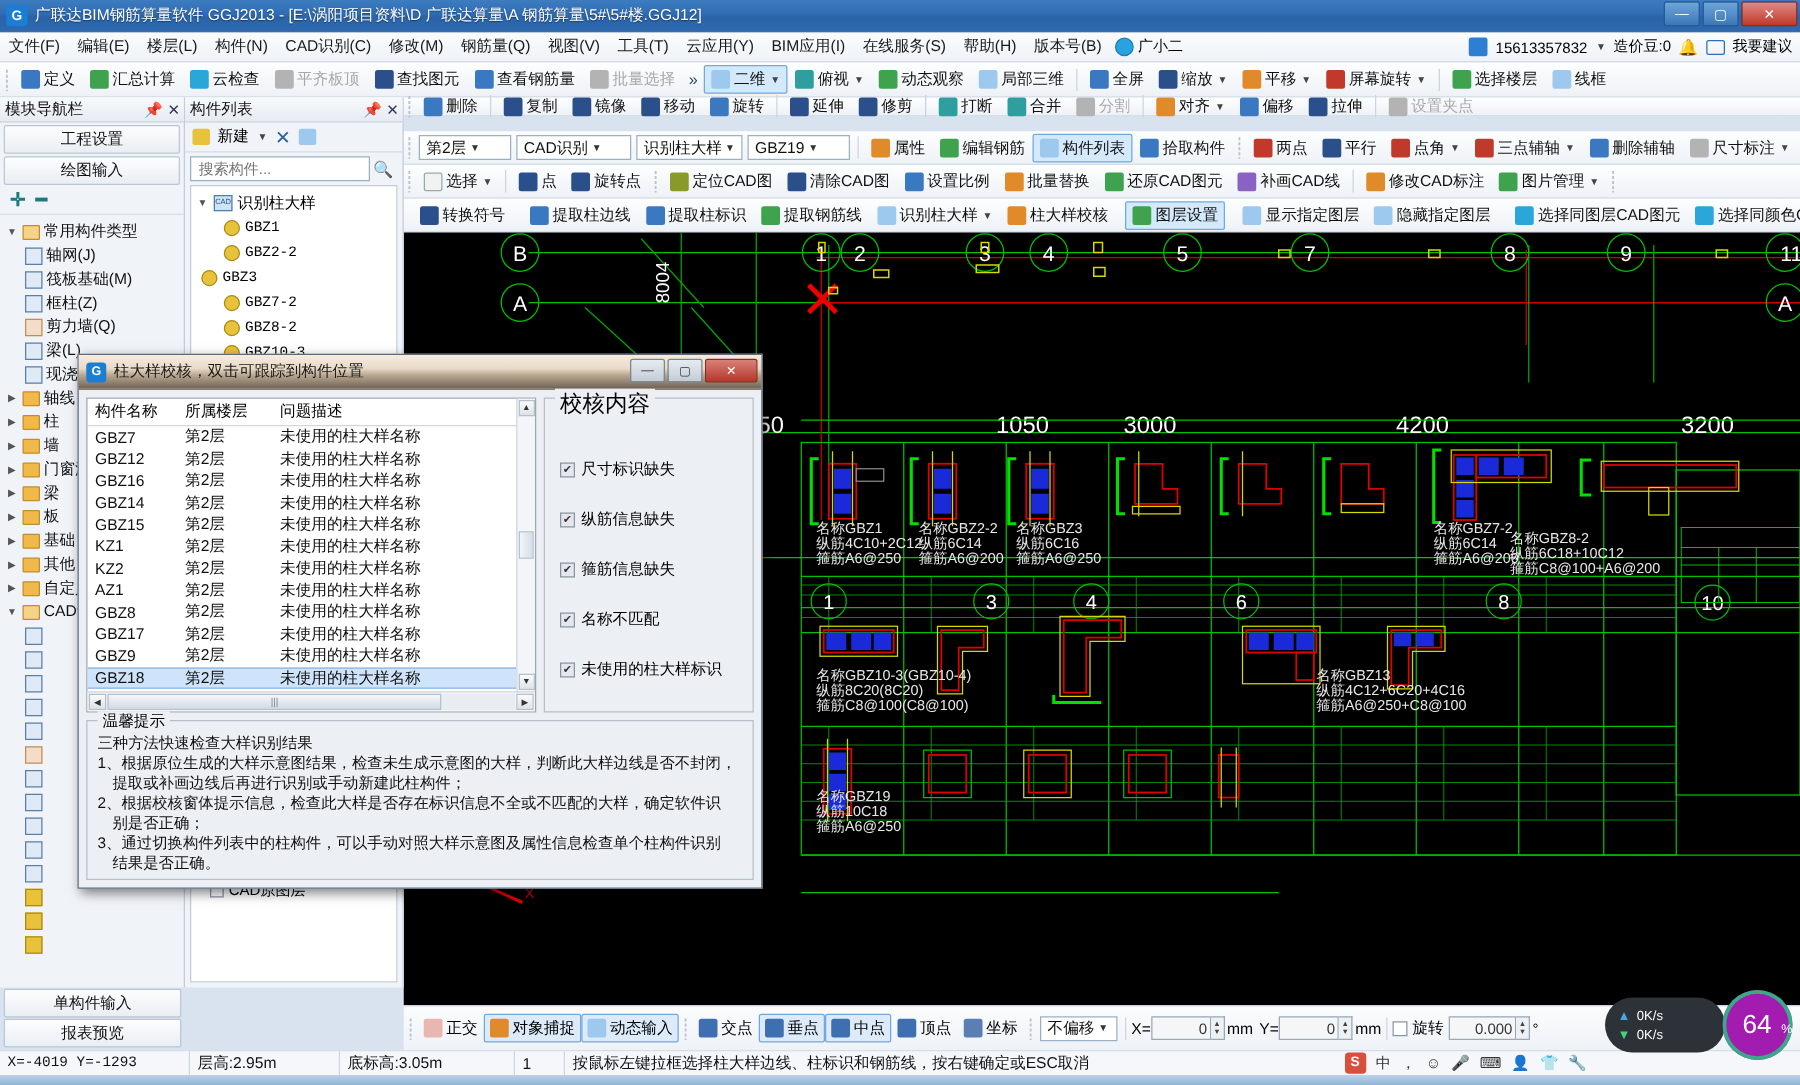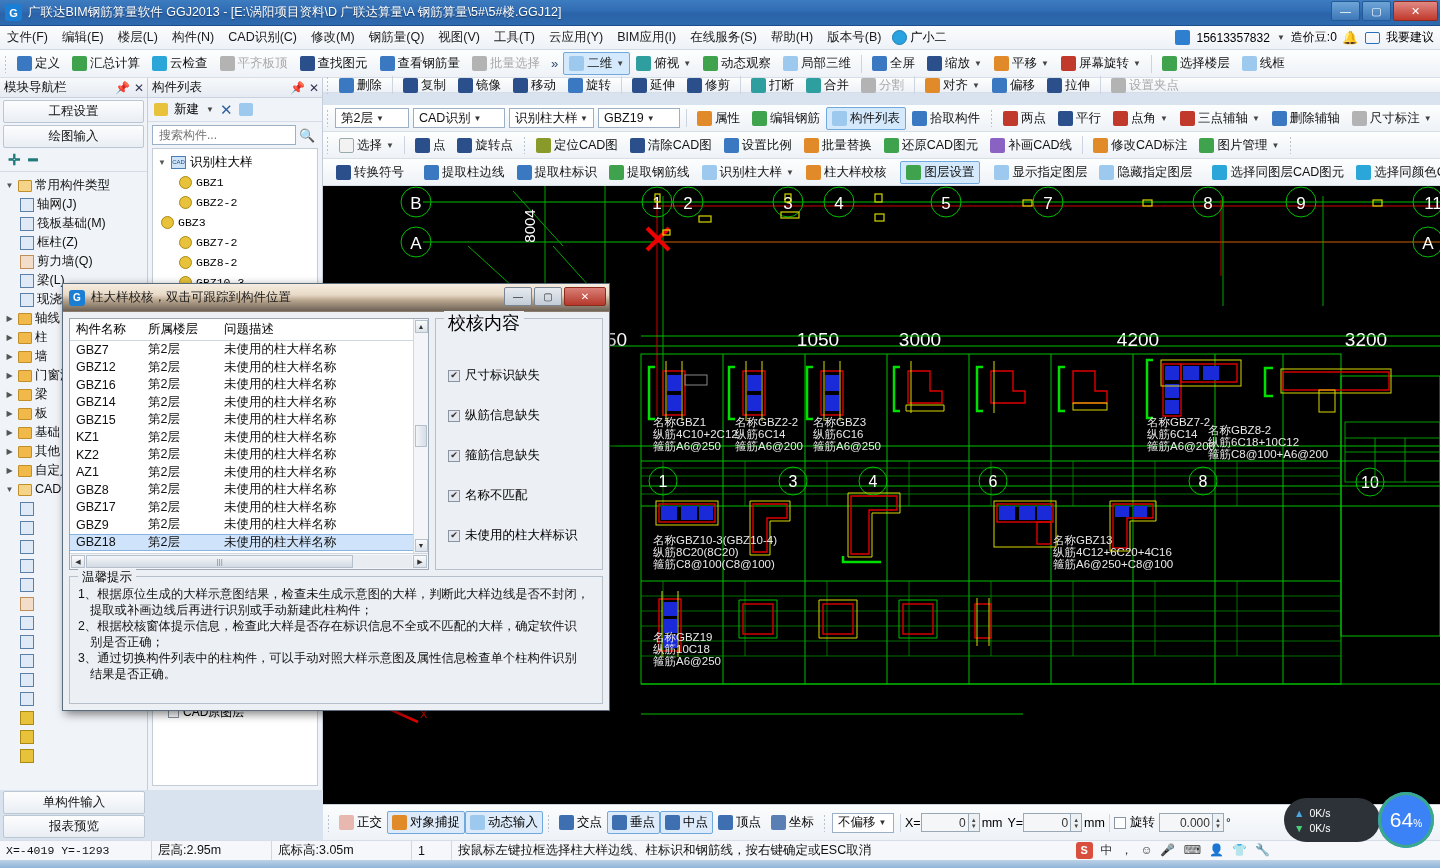--- a/index.html
+++ b/index.html
@@ -242,22 +242,22 @@
     background:linear-gradient(to bottom,#bcd2e8,#8fb4d8);}
 
   
   #netwidget{ position:absolute; right:60px; top:798px; width:96px; height:44px;
     background:#2c3238; border-radius:22px; display:flex;flex-direction:column;justify-content:center;
     padding-left:10px; color:#fff; font-size:10.5px; }
   #netwidget .nr{ display:flex;align-items:center;gap:5px;height:15px;}
   #netwidget .up{ color:#4aa8e0;}
   #netwidget .dn{ color:#4ad07a;}
   #cpudial{ position:absolute; right:6px; top:792px; width:56px;height:56px;border-radius:50%;
-    background:#3b82f6; display:flex;align-items:center;justify-content:center;color:#fff;
-    box-shadow:inset 0 0 0 3px #3aa98a;}
+    background:#a21caf; display:flex;align-items:center;justify-content:space-between;color:#fff;
+    box-shadow:inset 0 0 0 3px #3aa98a;padding-left:16px;}
   #cpudial .v{ font-size:21px;}
   #cpudial .p{ font-size:10px; margin-top:6px;}
   #imestrip{ position:absolute; right:170px; top:840px; height:20px; display:flex;align-items:center;gap:8px;
     font-size:12px;color:#333;}
   .ime-s{ width:17px;height:17px;background:#d94f3d;color:#fff;border-radius:3px;display:flex;
     align-items:center;justify-content:center;font-weight:bold;font-size:11px;}
 </style>
 </head>
 <body>
 
@@ -1284,20 +1284,21 @@
         </div>
       <div class="chkrow">
         <span class="cb">✔</span>
         <span>未使用的柱大样标识</span>
         </div>
     </div>
   </div>
 
   <div class="tipbox">
     <span class="legend">温馨提示</span>
+    <div class="l">三种方法快速检查大样识别结果</div>
     <div class="l">1、根据原位生成的大样示意图结果，检查未生成示意图的大样，判断此大样边线是否不封闭，</div>
     <div class="l i">提取或补画边线后再进行识别或手动新建此柱构件；</div>
     <div class="l">2、根据校核窗体提示信息，检查此大样是否存在标识信息不全或不匹配的大样，确定软件识</div>
     <div class="l i">别是否正确；</div>
     <div class="l">3、通过切换构件列表中的柱构件，可以手动对照大样示意图及属性信息检查单个柱构件识别</div>
     <div class="l i">结果是否正确。</div>
   </div>
 </div>
 
 <div id="statusbar">

